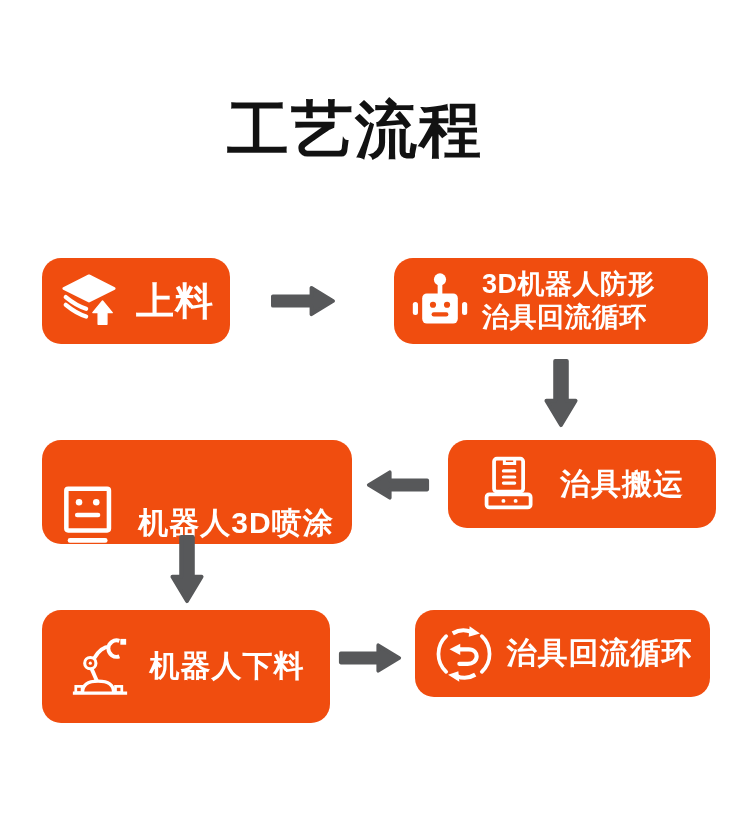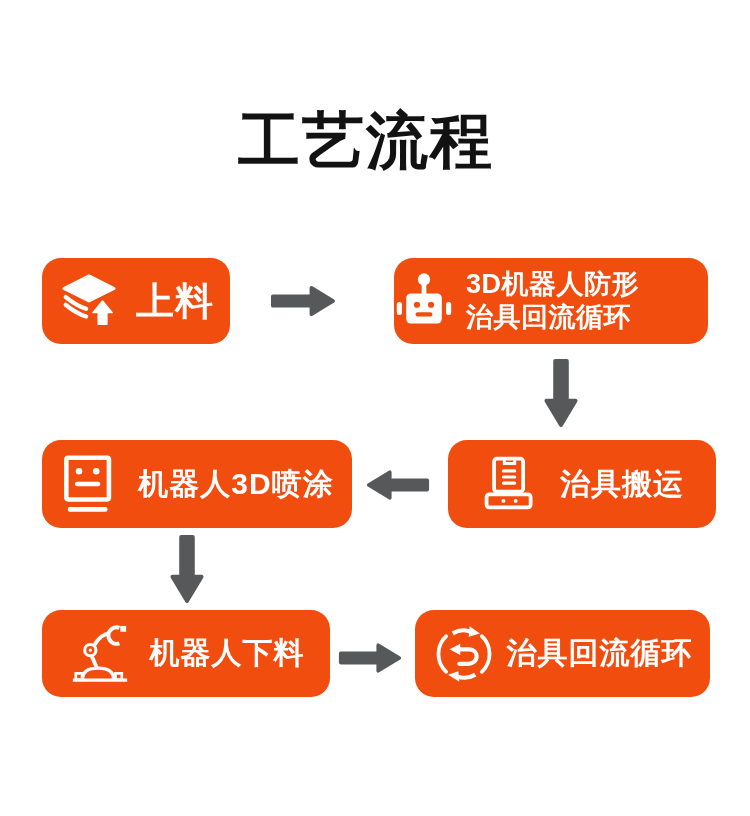--- a/index.html
+++ b/index.html
@@ -4,36 +4,36 @@
 <style>
   html,body{margin:0;padding:0;}
   body{
     width:750px;height:816px;position:relative;overflow:hidden;
     background:#ffffff;
     font-family:"Liberation Sans","DejaVu Sans",sans-serif;
   }
   .page-title{
     position:absolute;top:88px;left:0;width:710px;
     text-align:center;font-size:62px;font-weight:900;color:#121212;
-    letter-spacing:2px;margin:11px;
+    letter-spacing:2px;margin:0;
   }
   .node{
     position:absolute;background:#F04D0F;border-radius:19px;color:#ffffff;
     display:flex;align-items:center;font-weight:800;
     box-sizing:border-box;
   }
   .node .icon{display:flex;align-items:center;justify-content:center;flex:0 0 auto;}
   .node .label{letter-spacing:1px;white-space:nowrap;}
   .center{justify-content:center;}
   
   .n-loading   {left:42px; top:258px; width:188px;height:86px; gap:16px;}
-  .n-plasma    {left:394px;top:258px; width:314px;height:86px; gap:12px;}
+  .n-plasma    {left:394px;top:258px; width:314px;height:86px; gap:12px;padding-left:16px;}
   .n-transport {left:448px;top:440px; width:268px;height:88px; gap:20px;}
-  .n-spray     {left:42px; top:440px; width:310px;height:88px; gap:20px;}
-  .n-unload    {left:42px; top:610px; width:288px;height:87px; gap:18px;}
+  .n-spray     {left:42px; top:440px; width:310px;height:104px; gap:20px;align-items:flex-end;}
+  .n-unload    {left:42px; top:610px; width:288px;height:113px; gap:18px;}
   .n-return    {left:415px;top:610px; width:295px;height:87px; gap:12px;}
   .n-loading .label{font-size:38px;}
   .n-plasma  .label{font-size:27px;line-height:1.22;letter-spacing:0.5px;}
   .n-plasma  .label span{display:block;}
   .n-transport .label,.n-spray .label,.n-unload .label,.n-return .label{font-size:30px;}
   
   .arrow{position:absolute;}
   .a1{left:270px;top:285px;}
   .a2{left:543px;top:358px;}
   .a3{left:366px;top:469px;}

